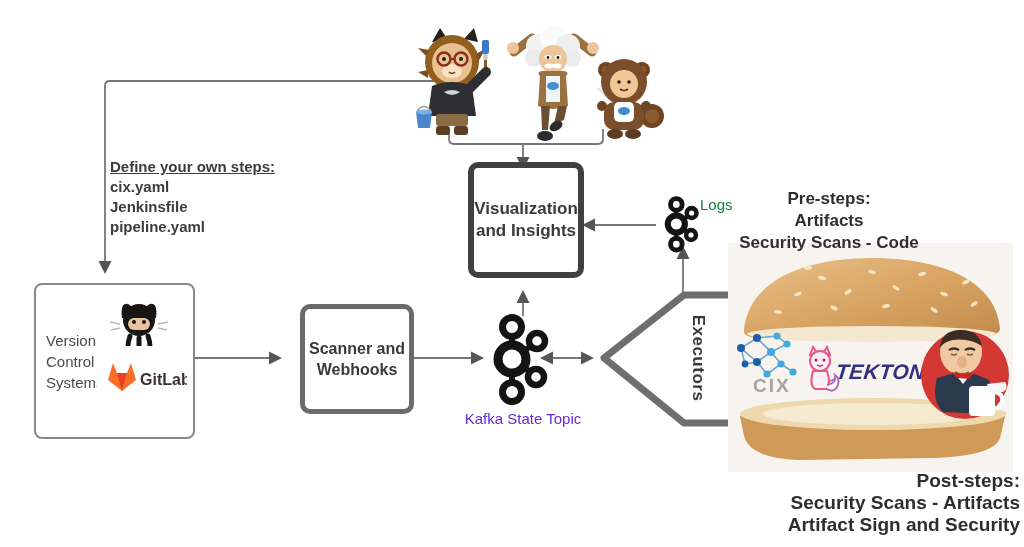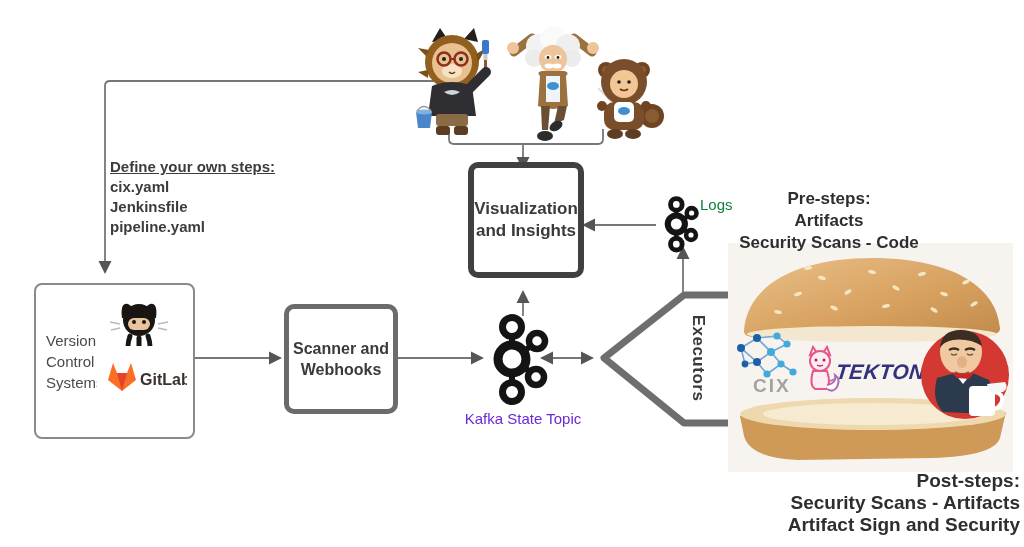--- a/index.html
+++ b/index.html
@@ -13,21 +13,21 @@
   
   .note{left:110px;top:157px;width:220px;font-size:15px;line-height:20px;color:#3c3c3c;font-weight:bold;z-index:2;}
   .note-title{text-decoration:underline;}
 
   
   .box{background:#fff;border-radius:10px;display:flex;align-items:center;justify-content:center;
        text-align:center;font-weight:bold;color:#3a3a3a;z-index:3;}
   .box-vcs{left:34px;top:283px;width:157px;height:152px;border:2px solid #8a8a8a;border-radius:8px;
            font-weight:normal;justify-content:flex-start;}
   .vcs-label{width:66px;margin-left:10px;font-size:15px;line-height:21px;color:#4a4a4a;text-align:left;}
-  .box-scanner{left:284px;top:304px;width:104px;height:100px;border:5px solid #6b6b6b;font-size:16px;line-height:21px;}
+  .box-scanner{left:300px;top:304px;width:104px;height:100px;border:5px solid #6b6b6b;font-size:16px;line-height:21px;}
   .box-viz{left:468px;top:162px;width:104px;height:104px;border:6px solid #404040;font-size:17px;line-height:22px;}
 
   .label-kafka{left:448px;top:410px;width:150px;text-align:center;font-size:15px;color:#6d28d9;z-index:3;}
   .label-logs{left:686px;top:196px;font-size:15px;color:#15803d;z-index:3;margin-left:14px;}
 
   .label-executors{left:637px;top:347px;width:120px;height:22px;text-align:center;
       font-size:17px;font-weight:bold;color:#3a3a3a;transform:rotate(90deg);z-index:3;letter-spacing:.5px;}
 
   
   .panel{left:728px;top:243px;width:285px;height:229px;background:#f7f4f0;z-index:2;}

